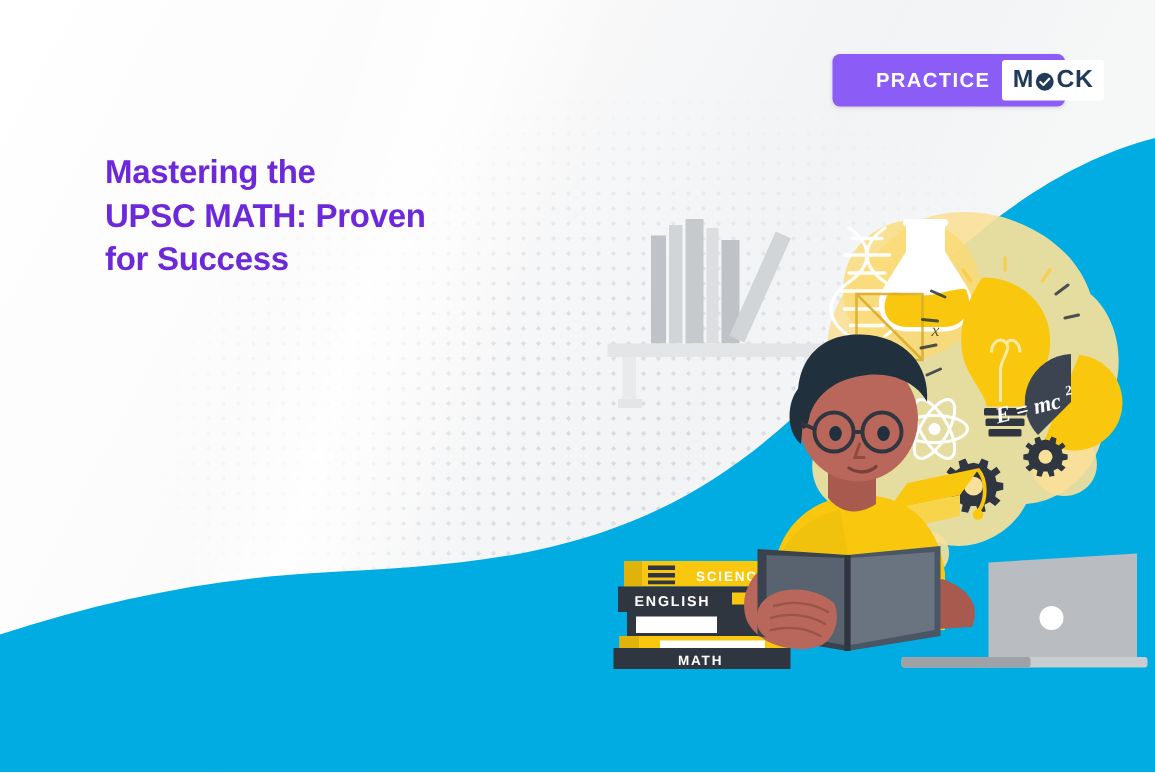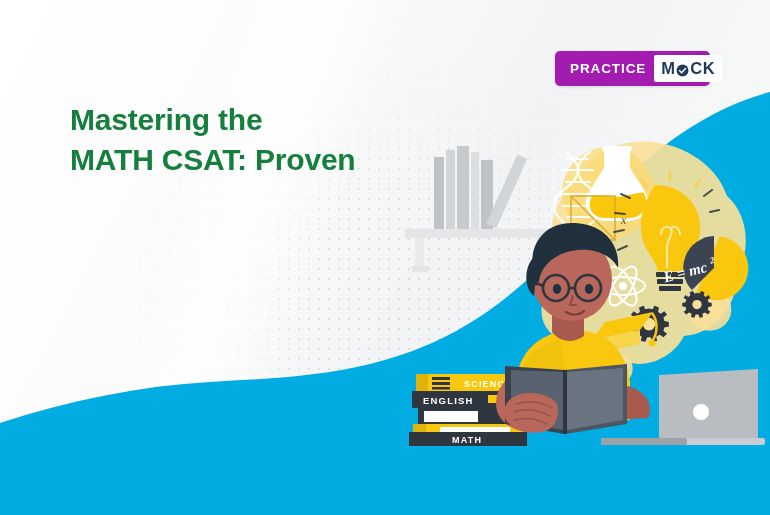--- a/index.html
+++ b/index.html
@@ -32,26 +32,26 @@
   }
   .bg-sheen {
     position:absolute; inset:0;
     background:linear-gradient(108deg, rgba(255,255,255,0) 0%, rgba(255,255,255,0) 26%, rgba(255,255,255,.85) 33%, rgba(255,255,255,0) 44%, rgba(255,255,255,0) 100%);
   }
   .wave-layer { position:absolute; inset:0; }
   .art-layer  { position:absolute; inset:0; }
 
   
   .logo {
-    position:absolute; left:555px; top:51px;
+    position:absolute; left:555px; top:36px;
     width:155px; height:35px;
-    background:#a21caf;
+    background:#8b5cf6;
     border-radius:5px;
     display:flex; align-items:center;
-    padding:4px 8px;
+    padding:4px 22px;
     box-shadow:0 1px 3px rgba(0,0,0,.12);
   }
   .logo-practice {
     color:#ffffff;
     font-size:13.5px;
     font-weight:bold;
     letter-spacing:.9px;
     padding:0 8px 0 7px;
     line-height:1;
   }
@@ -75,22 +75,22 @@
     width:13px; height:13px;
     margin:0 1px;
     position:relative; top:.5px;
   }
 
   
   .headline {
     position:absolute;
     left:70px; top:100px;
     width:380px;
-    color:#15803d;
-    font-size:30px;
+    color:#6d28d9;
+    font-size:22px;
     font-weight:bold;
     line-height:1.32;
     letter-spacing:-.2px;
   }
   .headline span { display:block; white-space:nowrap; }
 </style>
 </head>
 <body>
 
 <div id="banner">
@@ -325,16 +325,17 @@
             <path d="M6.5 12.2 L10.3 16 L17.5 8.3" stroke="#ffffff" stroke-width="2.6" fill="none" stroke-linecap="round" stroke-linejoin="round"></path>
           </svg>
         </span>
         <span>CK</span>
       </div>
     </div>
   </div>
 
   <div class="headline">
     <span>Mastering the</span>
-    <span>MATH CSAT: Proven</span>
+    <span>UPSC MATH: Proven</span>
+    <span>for Success</span>
   </div>
 
 </div>
 
 </body></html>

